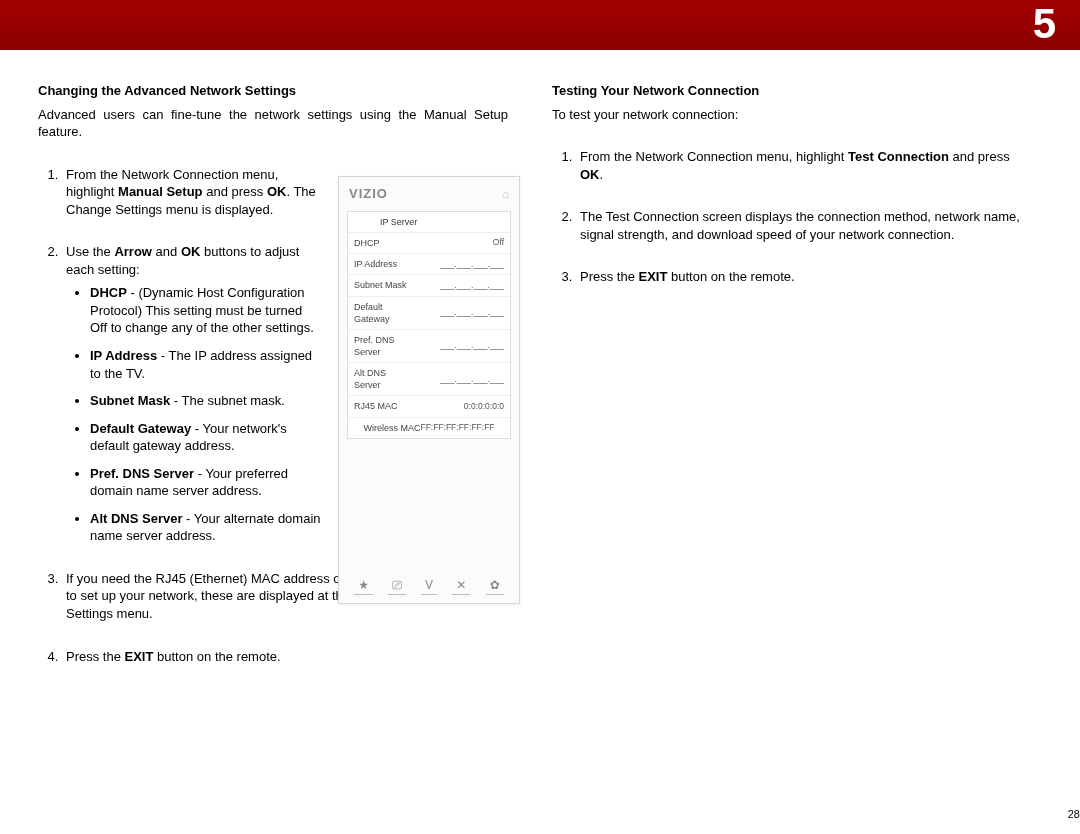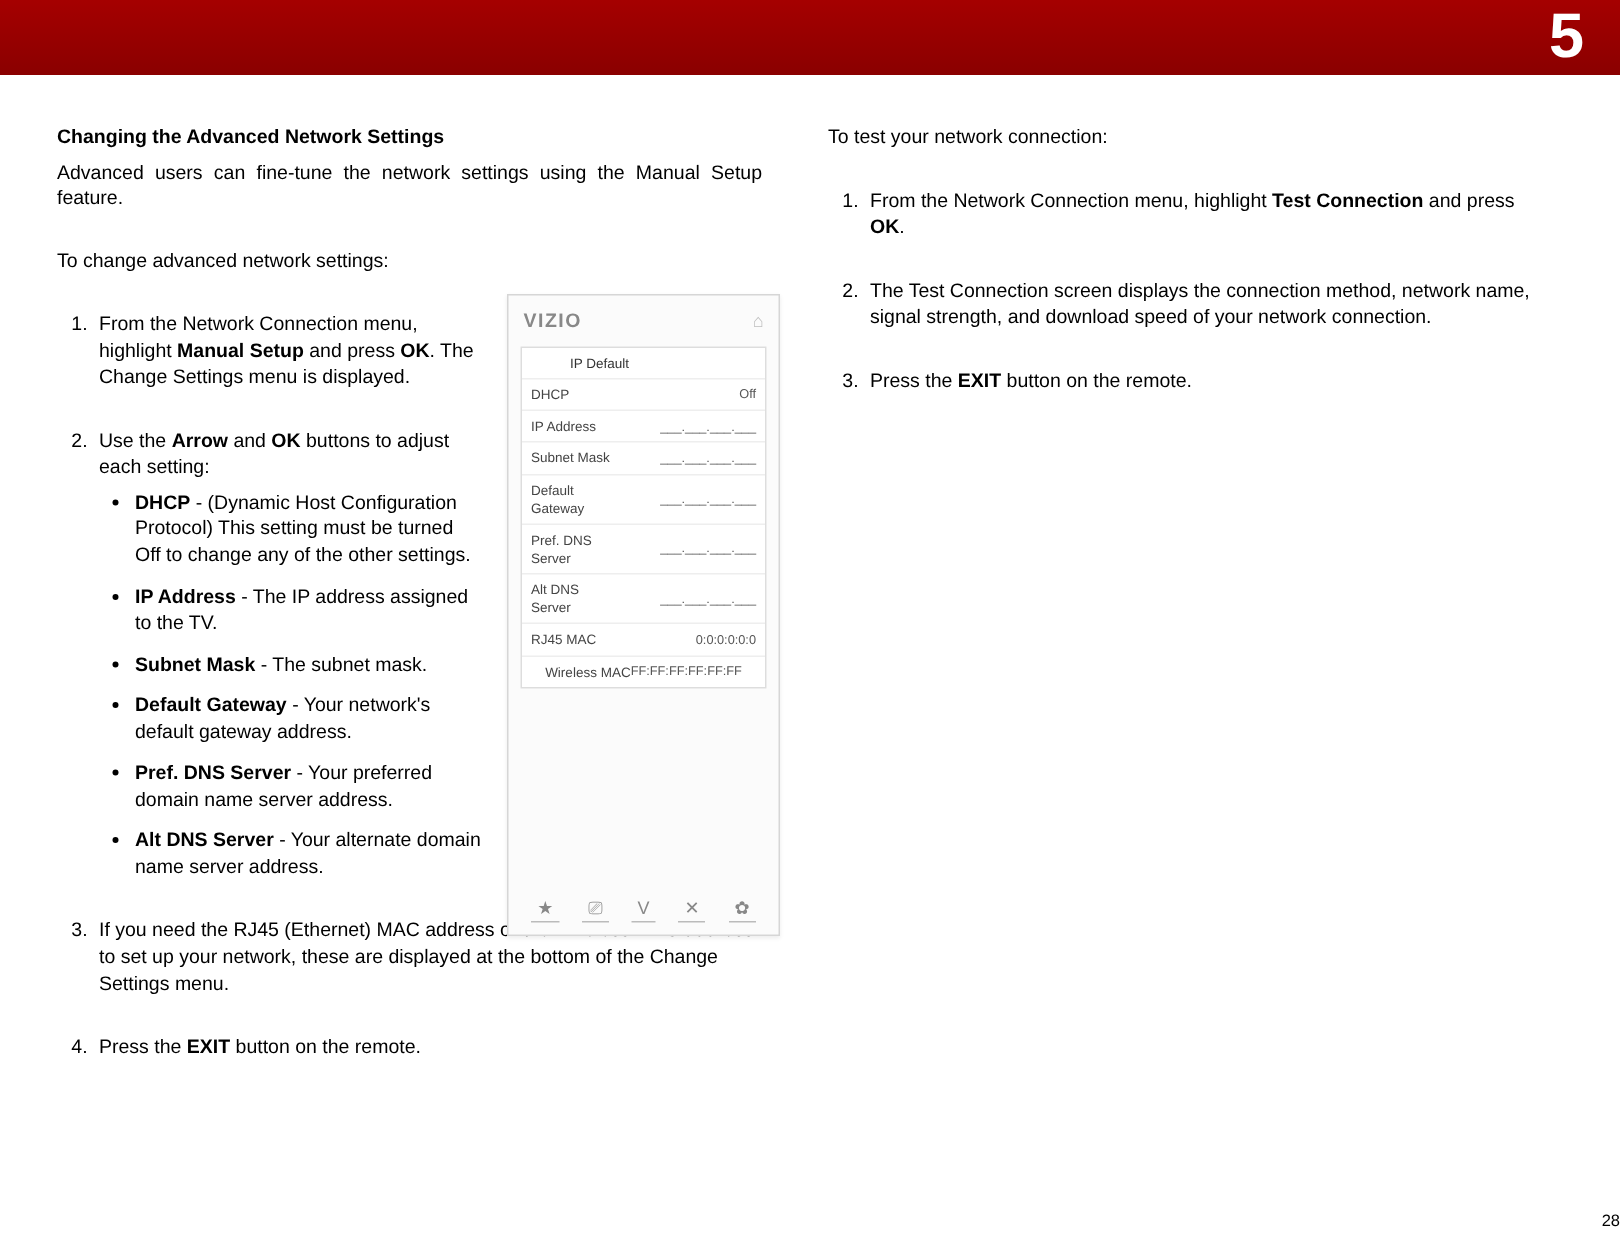--- a/index.html
+++ b/index.html
@@ -71,21 +71,21 @@
   }
   .narrow-steps > li:nth-child(2) ul.sub li:nth-child(-n+5) {
     width: 230px;
   }
   .bold { font-weight: bold; }
 
   
   .device-screen {
     position: absolute;
     left: 300px;
-    top: 114px;
+    top: 94px;
     width: 182px;
     height: 428px;
     border: 1px solid #d6d6d6;
     background: #fbfbfb;
     box-shadow: 0 1px 3px rgba(0,0,0,.08);
   }
   .ds-header {
     height: 34px;
     display: flex;
     align-items: center;
@@ -156,21 +156,20 @@
 
 <div class="header">
   <div class="page-chapter">5</div>
 </div>
 
 <div class="content">
 
   <div class="col col-left">
     <p class="section-title">Changing the Advanced Network Settings</p>
     <p class="intro">Advanced users can fine-tune the network settings using the Manual Setup feature.</p>
-    <p class="lead">To change advanced network settings:</p>
 
     <ol class="narrow-steps">
       <li>
         <span>From the Network Connection menu, highlight </span><span class="bold">Manual Setup</span><span> and press </span><span class="bold">OK</span><span>. The Change Settings menu is displayed.</span>
       </li>
       <li>
         <span>Use the </span><span class="bold">Arrow</span><span> and </span><span class="bold">OK</span><span> buttons to adjust each setting:</span>
         <ul class="sub">
           <li><span class="bold">DHCP</span><span> - (Dynamic Host Configuration Protocol) This setting must be turned Off to change any of the other settings.</span></li>
           <li><span class="bold">IP Address</span><span> - The IP address assigned to the TV.</span></li>
@@ -185,21 +184,21 @@
         <span>Press the </span><span class="bold">EXIT</span><span> button on the remote.</span>
       </li>
     </ol>
 
     <div class="device-screen">
       <div class="ds-header">
         <span class="ds-logo">VIZIO</span>
         <span class="ds-home">⌂</span>
       </div>
       <div class="ds-list">
-        <div class="ds-title-row">IP Default</div>
+        <div class="ds-title-row">IP Server</div>
         <div class="ds-row">
             <span class="ds-label">DHCP</span>
             <span class="ds-val">Off</span>
           </div>
         <div class="ds-row">
             <span class="ds-label">IP Address</span>
             <span class="ds-val">___.___.___.___</span>
           </div>
         <div class="ds-row">
             <span class="ds-label">Subnet Mask</span>
@@ -230,20 +229,21 @@
         <span>★</span>
         <span>⎚</span>
         <span>V</span>
         <span>✕</span>
         <span>✿</span>
       </div>
     </div>
   </div>
 
   <div class="col">
+    <p class="section-title">Testing Your Network Connection</p>
     <p class="lead">To test your network connection:</p>
     <ol>
       <li>
         <span>From the Network Connection menu, highlight </span><span class="bold">Test Connection</span><span> and press </span><span class="bold">OK</span><span>.</span>
       </li>
       <li>The Test Connection screen displays the connection method, network name, signal strength, and download speed of your network connection.</li>
       <li>
         <span>Press the </span><span class="bold">EXIT</span><span> button on the remote.</span>
       </li>
     </ol>

